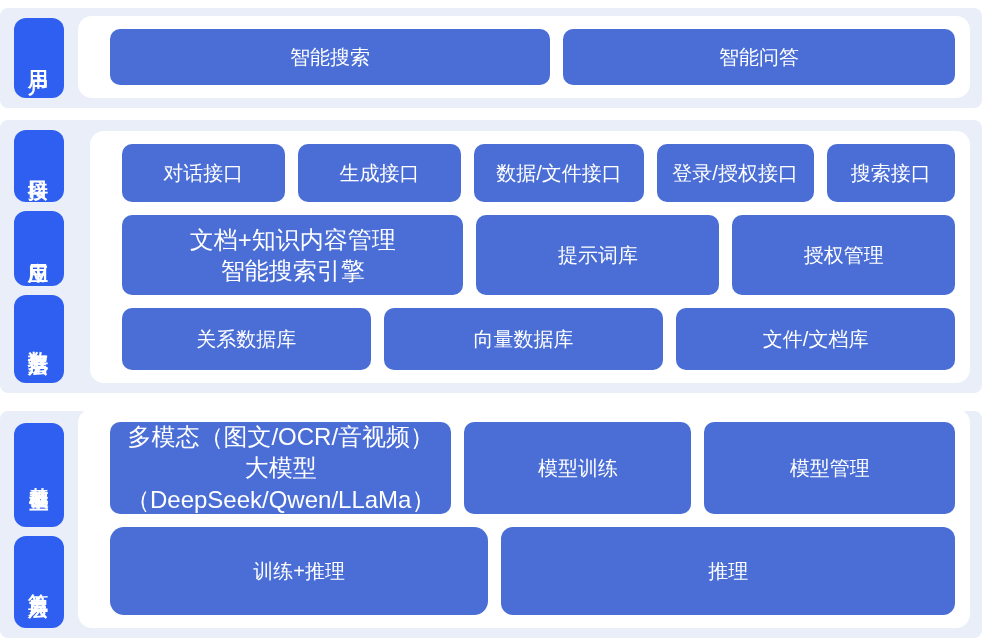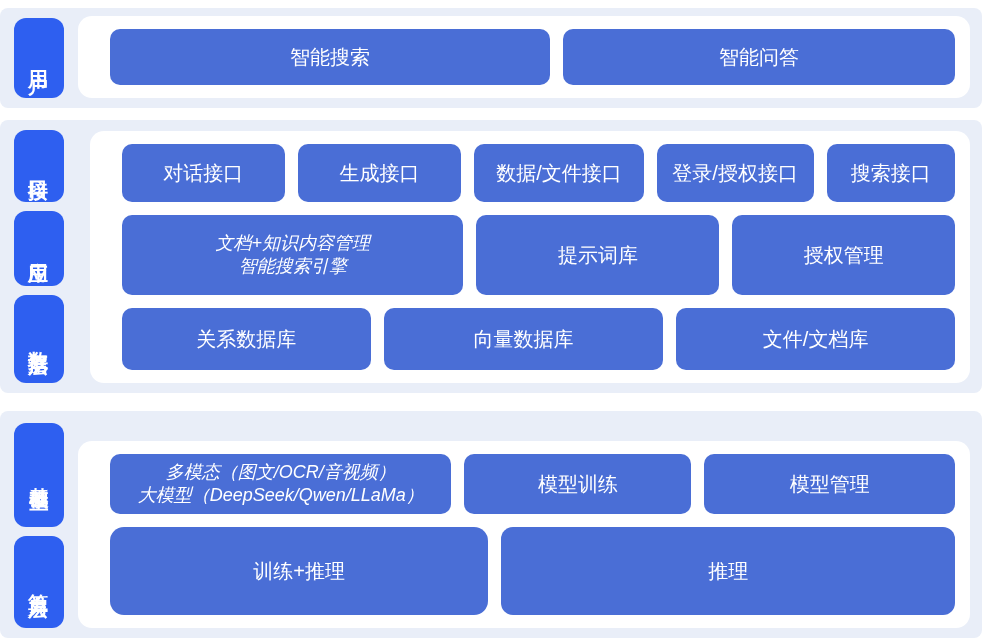--- a/index.html
+++ b/index.html
@@ -67,21 +67,21 @@
     color: #ffffff;
     font-size: 20px;
     display: flex;
     flex-direction: column;
     align-items: center;
     justify-content: center;
     text-align: center;
     line-height: 1.3;
     min-width: 0;
   }
-  .block.two-line { font-size: 18px; font-style: italic; }
+  .block.two-line { font-size: 24px; }
 </style>
 </head>
 <body>
 
 <div class="page">
 
   <section class="band band-1">
     <div class="labels">
       <div class="pill" style="height:80px">用户</div>
     </div>
@@ -122,21 +122,21 @@
       </div>
     </div>
   </section>
 
   <section class="band band-3">
     <div class="labels">
       <div class="pill" style="height:104px; font-size:19px; letter-spacing:2px">基础模型</div>
       <div class="pill" style="height:92px">算力层</div>
     </div>
     <div class="panel">
-      <div class="row" style="height:60px">
+      <div class="row" style="height:92px">
         <div class="block two-line" style="flex:331 1 0px">
           <span>多模态（图文/OCR/音视频）</span>
           <span>大模型（DeepSeek/Qwen/LLaMa）</span>
         </div>
         <div class="block" style="flex:220 1 0px">模型训练</div>
         <div class="block" style="flex:243 1 0px">模型管理</div>
       </div>
       <div class="row" style="height:88px">
         <div class="block" style="flex:381 1 0px; border-radius:14px">训练+推理</div>
         <div class="block" style="flex:457 1 0px; border-radius:12px">推理</div>

